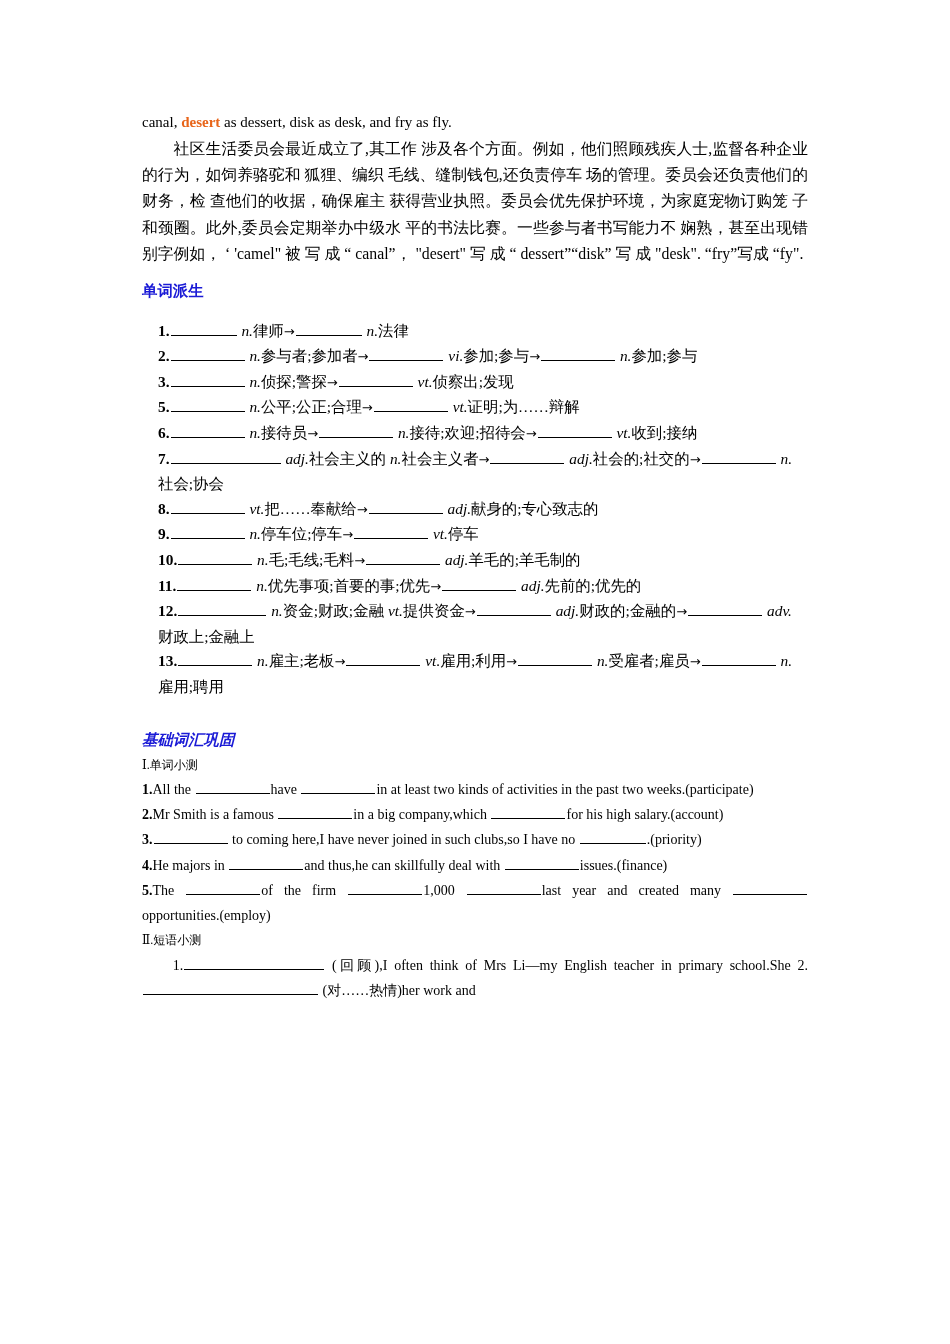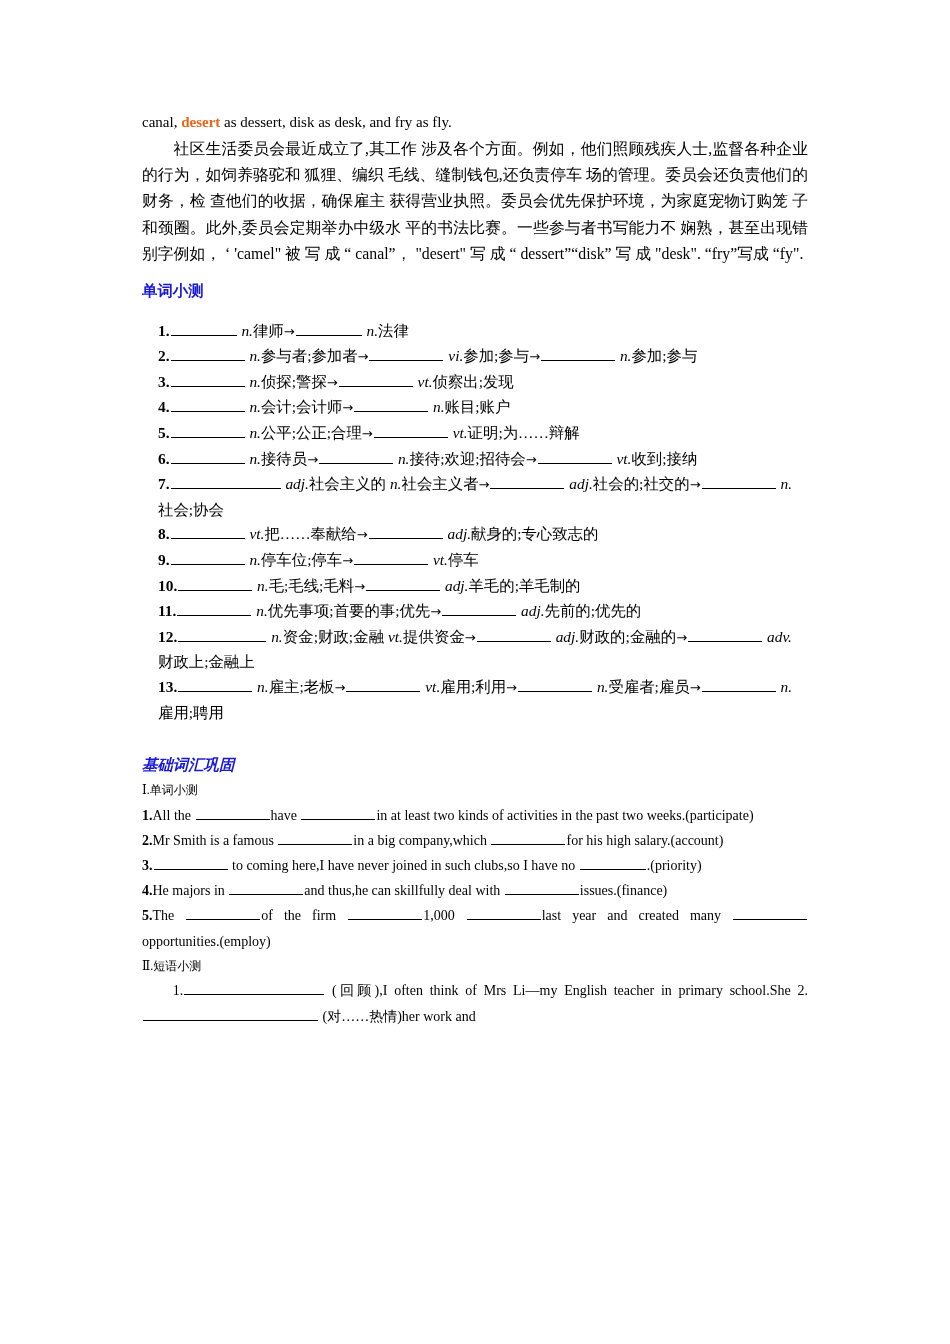--- a/index.html
+++ b/index.html
@@ -96,27 +96,26 @@
 </style>
 </head>
 <body>
 
 <div class="page">
 
   <p class="para-en"><span>canal, </span><span class="hl-orange">desert</span><span> as dessert, disk as desk, and fry as fly.</span></p>
 
   <p class="cn-block">社区生活委员会最近成立了,其工作 涉及各个方面。例如，他们照顾残疾人士,监督各种企业的行为，如饲养骆驼和 狐狸、编织 毛线、缝制钱包,还负责停车 场的管理。委员会还负责他们的财务，检 查他们的收据，确保雇主 获得营业执照。委员会优先保护环境，为家庭宠物订购笼 子和颈圈。此外,委员会定期举办中级水 平的书法比赛。一些参与者书写能力不 娴熟，甚至出现错别字例如， ‘ 'camel" 被 写 成 “ canal”， "desert" 写 成 “ dessert”“disk” 写 成 "desk". “fry”写成 “fy".</p>
 
-  <h2 class="sec-head">单词小测</h2>
+  <h2 class="sec-head">单词派生</h2>
 
   <div class="deriv-list" id="deriv-list">
       <p class="deriv-item"><span class="num">1.</span><span class="blank b-sm"></span> <span class="pos">n.</span><span>律师</span><span class="arrow">→</span><span class="blank b-sm"></span> <span class="pos">n.</span><span>法律</span></p>
       <p class="deriv-item"><span class="num">2.</span><span class="blank b-md"></span> <span class="pos">n.</span><span>参与者;参加者</span><span class="arrow">→</span><span class="blank b-md"></span> <span class="pos">vi.</span><span>参加;参与</span><span class="arrow">→</span><span class="blank b-md"></span> <span class="pos">n.</span><span>参加;参与</span></p>
       <p class="deriv-item"><span class="num">3.</span><span class="blank b-md"></span> <span class="pos">n.</span><span>侦探;警探</span><span class="arrow">→</span><span class="blank b-md"></span> <span class="pos">vt.</span><span>侦察出;发现</span></p>
-      <p class="deriv-item"><span class="num">4.</span><span class="blank b-md"></span> <span class="pos">n.</span><span>会计;会计师</span><span class="arrow">→</span><span class="blank b-md"></span> <span class="pos">n.</span><span>账目;账户</span></p>
       <p class="deriv-item"><span class="num">5.</span><span class="blank b-md"></span> <span class="pos">n.</span><span>公平;公正;合理</span><span class="arrow">→</span><span class="blank b-md"></span> <span class="pos">vt.</span><span>证明;为……辩解</span></p>
       <p class="deriv-item"><span class="num">6.</span><span class="blank b-md"></span> <span class="pos">n.</span><span>接待员</span><span class="arrow">→</span><span class="blank b-md"></span> <span class="pos">n.</span><span>接待;欢迎;招待会</span><span class="arrow">→</span><span class="blank b-md"></span> <span class="pos">vt.</span><span>收到;接纳</span></p>
       <p class="deriv-item"><span class="num">7.</span><span class="blank b-xl"></span> <span class="pos">adj.</span><span>社会主义的</span> <span class="pos">n.</span><span>社会主义者</span><span class="arrow">→</span><span class="blank b-md"></span> <span class="pos">adj.</span><span>社会的;社交的</span><span class="arrow">→</span><span class="blank b-md"></span> <span class="pos">n.</span><span>社会;协会</span></p>
       <p class="deriv-item"><span class="num">8.</span><span class="blank b-md"></span> <span class="pos">vt.</span><span>把……奉献给</span><span class="arrow">→</span><span class="blank b-md"></span> <span class="pos">adj.</span><span>献身的;专心致志的</span></p>
       <p class="deriv-item"><span class="num">9.</span><span class="blank b-md"></span> <span class="pos">n.</span><span>停车位;停车</span><span class="arrow">→</span><span class="blank b-md"></span> <span class="pos">vt.</span><span>停车</span></p>
       <p class="deriv-item"><span class="num">10.</span><span class="blank b-md"></span> <span class="pos">n.</span><span>毛;毛线;毛料</span><span class="arrow">→</span><span class="blank b-md"></span> <span class="pos">adj.</span><span>羊毛的;羊毛制的</span></p>
       <p class="deriv-item"><span class="num">11.</span><span class="blank b-md"></span> <span class="pos">n.</span><span>优先事项;首要的事;优先</span><span class="arrow">→</span><span class="blank b-md"></span> <span class="pos">adj.</span><span>先前的;优先的</span></p>
       <p class="deriv-item"><span class="num">12.</span><span class="blank b-lg"></span> <span class="pos">n.</span><span>资金;财政;金融</span> <span class="pos">vt.</span><span>提供资金</span><span class="arrow">→</span><span class="blank b-md"></span> <span class="pos">adj.</span><span>财政的;金融的</span><span class="arrow">→</span><span class="blank b-md"></span> <span class="pos">adv.</span><span>财政上;金融上</span></p>
       <p class="deriv-item"><span class="num">13.</span><span class="blank b-md"></span> <span class="pos">n.</span><span>雇主;老板</span><span class="arrow">→</span><span class="blank b-md"></span> <span class="pos">vt.</span><span>雇用;利用</span><span class="arrow">→</span><span class="blank b-md"></span> <span class="pos">n.</span><span>受雇者;雇员</span><span class="arrow">→</span><span class="blank b-md"></span> <span class="pos">n.</span><span>雇用;聘用</span></p>
     </div>

